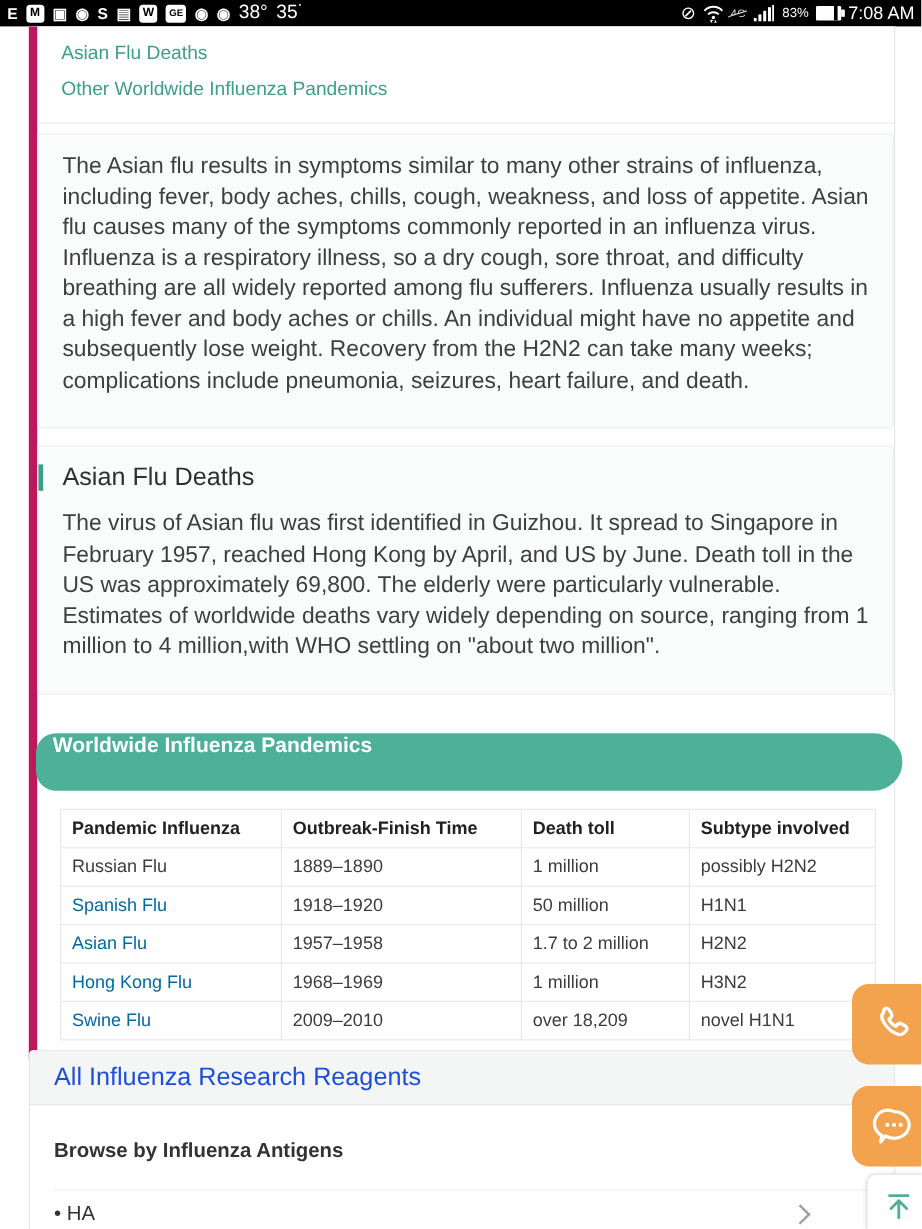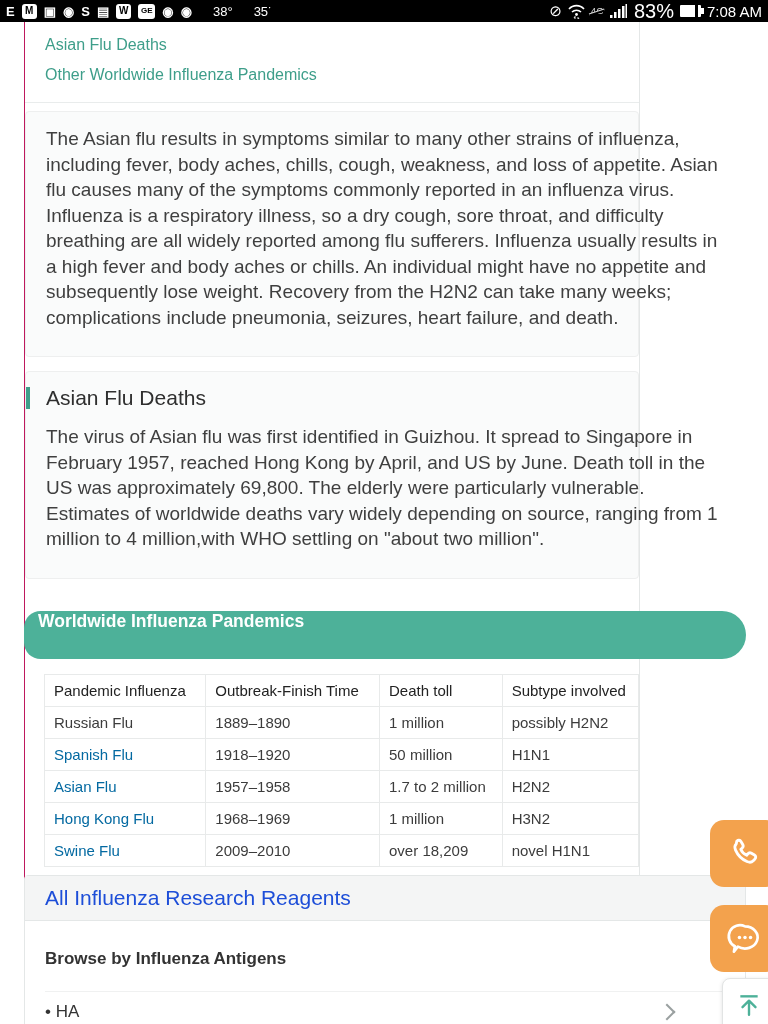--- a/index.html
+++ b/index.html
@@ -4,49 +4,49 @@
 <style>
   * { margin:0; padding:0; box-sizing:border-box; }
   html,body { width:768px; height:1024px; background:#fff; font-family:"Liberation Sans", sans-serif; }
   .screen { position:relative; width:768px; height:1024px; overflow:hidden; background:#fff; }
 
   
   .statusbar { height:22px; background:#000; color:#fff; display:flex; align-items:center; padding:0 6px; font-size:13px; }
   .sb-left { display:flex; align-items:center; gap:7px; flex:1; }
   .sb-icon { display:inline-flex; align-items:center; justify-content:center; font-size:13px; font-weight:bold; color:#fff; line-height:1; }
   .sb-icon.boxed { background:#fff; color:#000; width:15px; height:15px; border-radius:3px; font-size:10px; }
-  .sb-temp { font-size:13px; margin-left:14px; }
+  .sb-temp { font-size:16px; margin-left:0; }
   .sb-right { display:flex; align-items:center; gap:6px; }
   .slash-icon { font-size:15px; }
   .lte { position:relative; font-size:9px; letter-spacing:0.5px; opacity:.85; }
   .lte::after { content:""; position:absolute; left:-2px; top:55%; width:120%; height:1.5px; background:#000; transform:rotate(-18deg); box-shadow:0 -1px 0 #fff; }
   .battery { position:relative; width:21px; height:12px; background:#fff; border-radius:1px; }
   .battery::before { content:""; position:absolute; right:3px; top:0; width:3px; height:12px; background:#000; }
   .battery::after { content:""; position:absolute; right:-3px; top:3px; width:3px; height:6px; background:#fff; }
   .sb-time { font-size:15px; }
 
   
-  .content-card { position:absolute; left:24px; top:22px; width:616px; background:#fff;
-                  border-left:1px solid #be185d; border-right:1px solid #e4e7e7; border-bottom:1px solid #e4e7e7; }
+  .content-card { position:absolute; left:24px; top:22px; width:722px; background:#fff;
+                  border-left:7px solid #be185d; border-right:1px solid #e4e7e7; border-bottom:1px solid #e4e7e7; }
   .toc { padding:8px 20px 12px 20px; border-bottom:1px solid #e9ecec; }
   .toc a { display:block; color:#3e9e8a; font-size:16px; text-decoration:none; padding:6px 0; }
 
   .section-card { background:#fafbfb; border:1px solid #eeefef; border-radius:4px; margin:8px 0 14px 0; padding:14px 20px 26px 0; }
   .section-title { display:flex; align-items:center; font-size:21px; color:#2f2f2f; font-weight:normal; margin-bottom:14px; }
   .accent-bar { width:4px; height:22px; background:#3e9e8a; margin-right:16px; flex:none; }
   .section-body { margin-left:20px; font-size:19px; line-height:25.5px; color:#3f3f3f; width:672px; }
 
   
   .pandemics { margin-top:32px; }
   .banner { height:48px; background:#4db199; border-radius:18px 26px 26px 18px; display:flex; padding-left:14px;
             margin-left:-1px; width:722px; }
   .banner span { color:#fff; font-weight:bold; font-size:17.5px; }
   .ptable { border-collapse:collapse; margin:15px 0 15px 19px; font-size:15px; color:#3c3c3c; }
   .ptable th, .ptable td { border:1px solid #e8eaea; text-align:left; font-weight:normal; padding:7px 8px 7px 9px; }
-  .ptable th { font-weight:normal; color:#222; }
+  .ptable th { font-weight:bold; color:#222; }
   .col-name { width:184px; } .col-time { width:200px; } .col-toll { width:140px; } .col-sub { width:155px; }
   .flu-link { color:#0369a1; cursor:pointer; }
 
   
   .reagents-card { position:absolute; left:24px; top:875px; width:722px; height:200px; background:#fff;
                    border:1px solid #e4e7e7; border-radius:4px 4px 0 0; }
   .reagents-header { background:#f4f5f5; border-bottom:1px solid #e4e7e7; padding:10px 20px; font-size:21px; color:#1d4ed8; }
   .reagents-body { padding:0 20px; }
   .browse-heading { font-weight:bold; font-size:17px; color:#333; margin-top:28px; }
   .antigen-row { display:flex; align-items:center; justify-content:space-between; margin-top:22px; padding:10px 0; border-top:1px solid #f0f1f1; font-size:17px; color:#333; cursor:pointer; }
@@ -89,21 +89,21 @@
         <path d="M11 15 l-1.3 -2 M11 15 h-2" stroke="#fff" stroke-width="0.9" fill="none"></path>
       </svg>
       <span class="lte">4G</span>
       <svg width="18" height="14" viewBox="0 0 18 14">
         <rect x="0" y="11" width="2.5" height="3" fill="#fff"></rect>
         <rect x="4" y="8" width="2.5" height="6" fill="#fff"></rect>
         <rect x="8" y="5" width="2.5" height="9" fill="#fff"></rect>
         <rect x="12" y="2" width="2.5" height="12" fill="#fff"></rect>
         <rect x="15.5" y="0" width="1.5" height="14" fill="#fff"></rect>
       </svg>
-      <span style="font-size:20px;">83%</span>
+      <span style="font-size:11px;">83%</span>
       <span class="battery"></span>
       <span class="sb-time">7:08 AM</span>
     </div>
   </div>
 
   <div class="content-card">
 
     <div class="toc">
       <a href="#">Asian Flu Deaths</a>
       <a href="#">Other Worldwide Influenza Pandemics</a>

